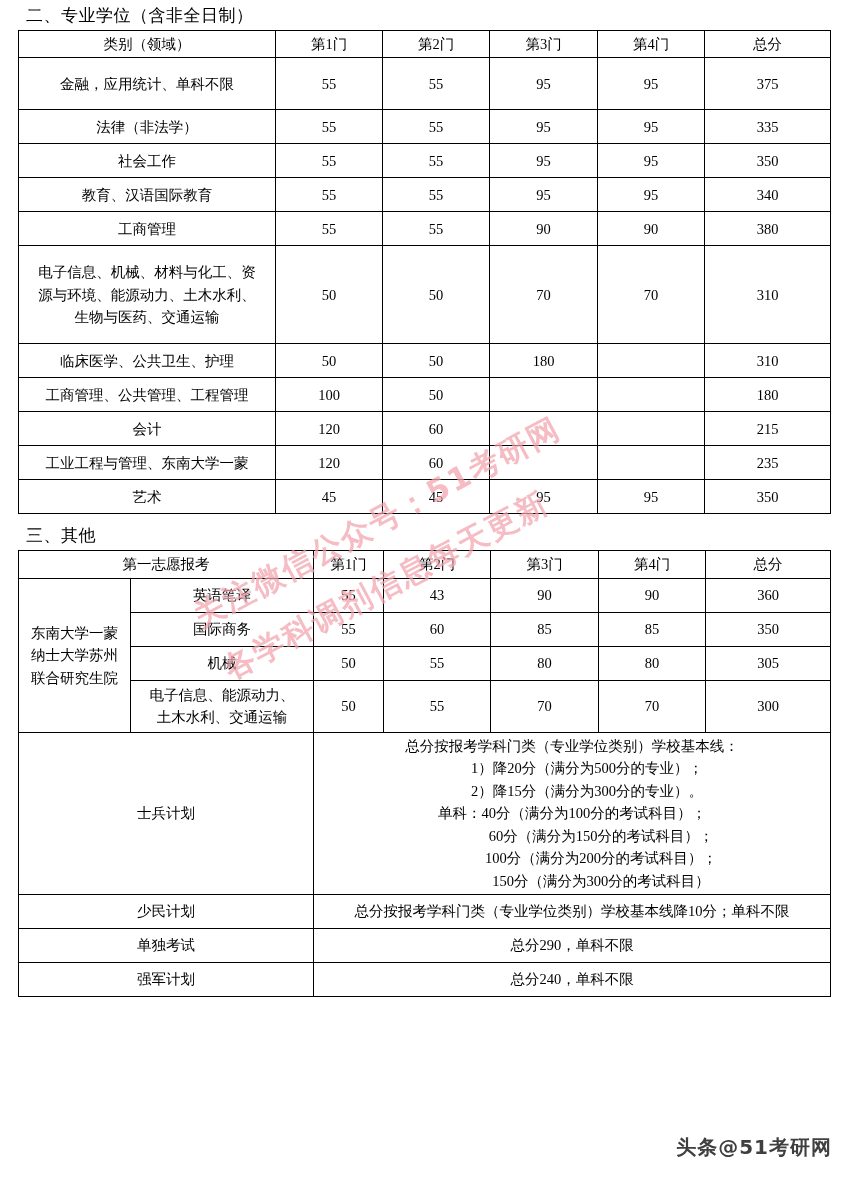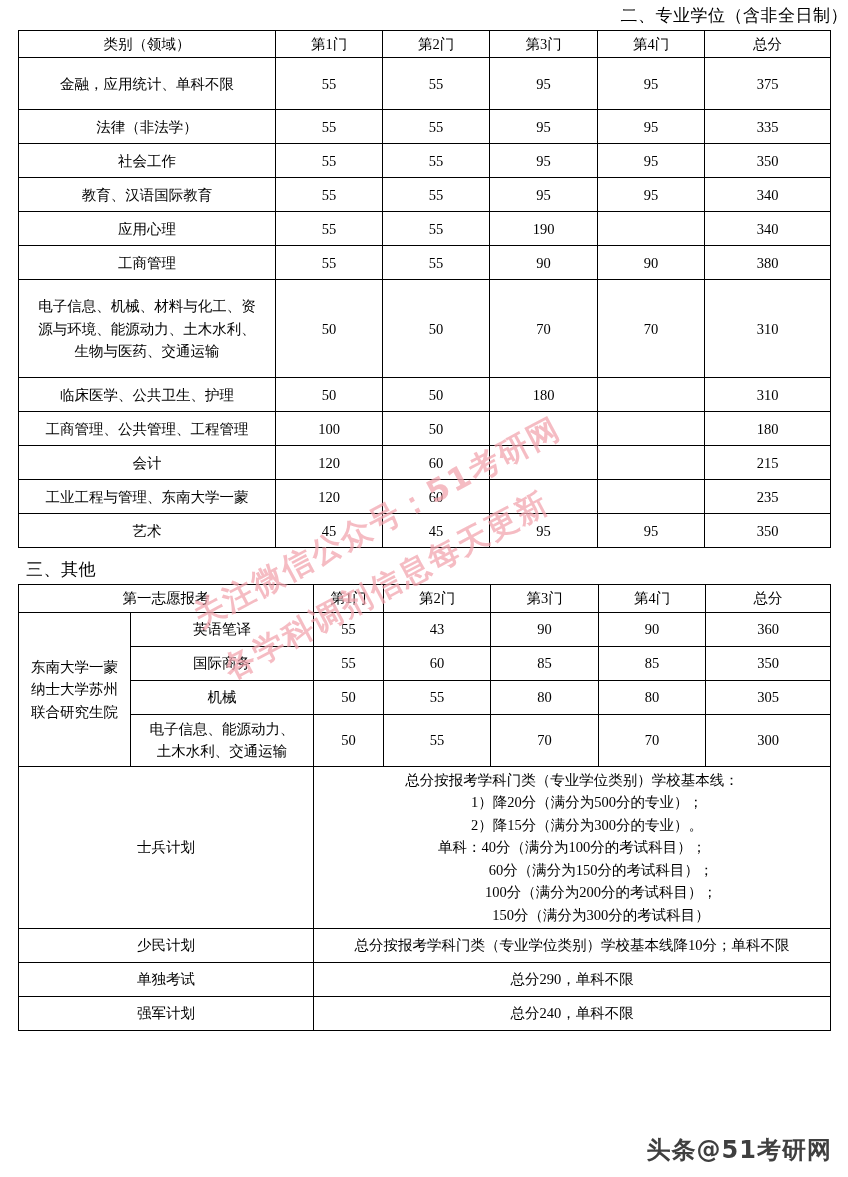--- a/index.html
+++ b/index.html
@@ -25,21 +25,21 @@
   }
 
   .section-heading {
     font-size: 17px;
     line-height: 28px;
     padding-left: 26px;
     letter-spacing: 0.5px;
     font-family: "Liberation Serif", "DejaVu Serif", serif;
   }
 
-  #heading-2 { margin-top: 2px; text-align: right; }
+  #heading-2 { margin-top: 2px; }
   #heading-3 { margin-top: 8px; }
 
   table.grid {
     border-collapse: collapse;
     table-layout: fixed;
     margin-left: 18px;
     width: 812px;
     background: transparent;
   }
   table.grid td, table.grid th {
@@ -136,21 +136,21 @@
     top: 648px;
     font-size: 31px;
     transform: rotate(-28deg);
     transform-origin: left center;
   }
 
   .toutiao {
     position: absolute;
     right: 16px;
     top: 1132px;
-    font-size: 24px;
+    font-size: 20px;
     font-weight: bold;
     color: #2b2b2b;
     letter-spacing: 1px;
     font-family: "DejaVu Sans", "Liberation Sans", sans-serif;
     opacity: 0.9;
   }
 </style>
 </head>
 <body>
 
@@ -201,28 +201,20 @@
         <td>95</td>
         <td>95</td>
         <td>350</td>
       </tr>
       <tr class="row-tall">
         <td>教育、汉语国际教育</td>
         <td>55</td>
         <td>55</td>
         <td>95</td>
         <td>95</td>
-        <td>340</td>
-      </tr>
-      <tr class="row-tall">
-        <td>应用心理</td>
-        <td>55</td>
-        <td>55</td>
-        <td>190</td>
-        <td></td>
         <td>340</td>
       </tr>
       <tr class="row-tall">
         <td>工商管理</td>
         <td>55</td>
         <td>55</td>
         <td>90</td>
         <td>90</td>
         <td>380</td>
       </tr>

